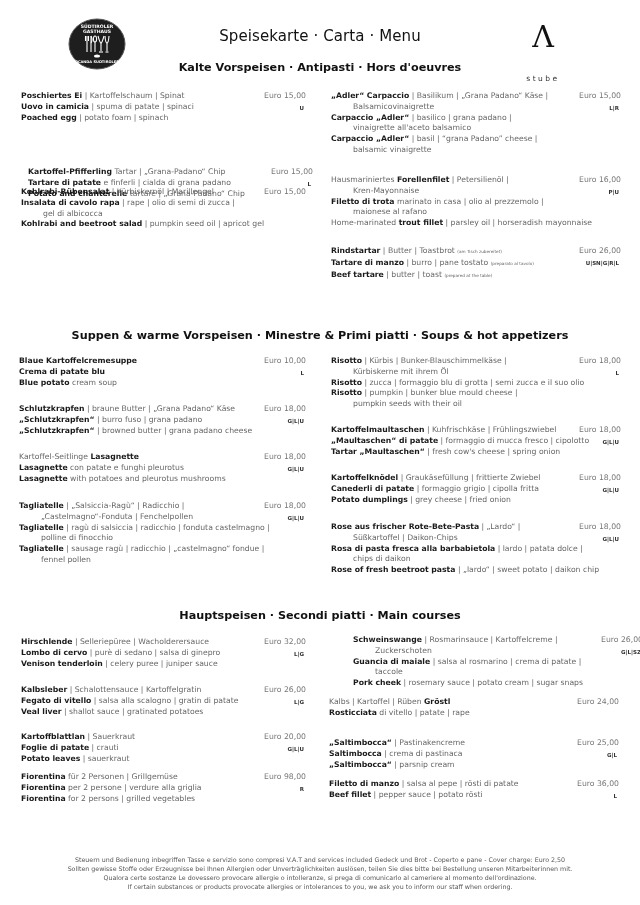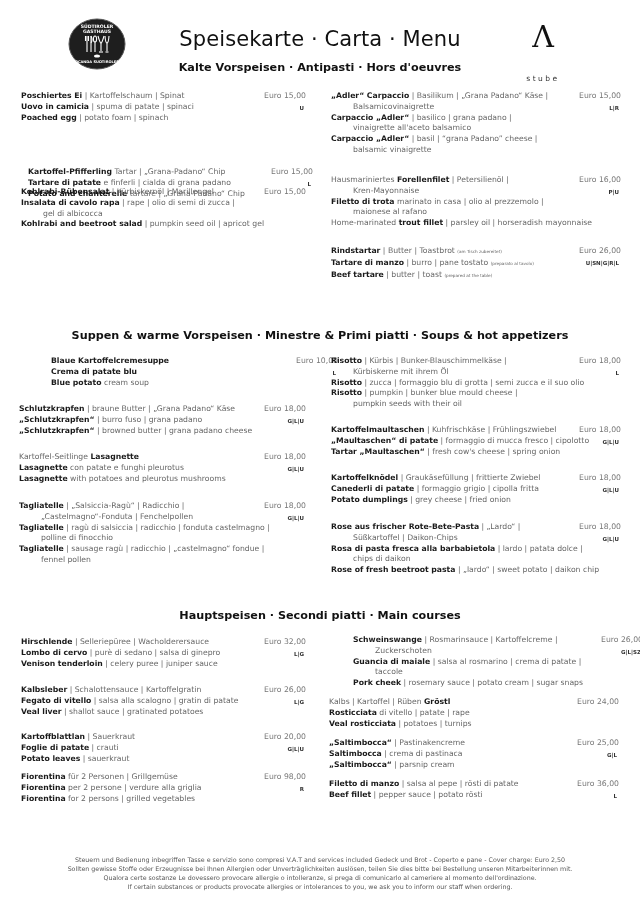--- a/index.html
+++ b/index.html
@@ -1,20 +1,20 @@
 <!DOCTYPE html>
 <html><head>
 <meta charset="utf-8">
 <style>
   html, body { margin:0; padding:0; background:#ffffff; }
   body { width:640px; height:905px; position:relative; overflow:hidden;
          font-family:"DejaVu Sans", sans-serif; color:#222; }
   .logo { position:absolute; left:68px; top:18px; width:58px; height:52px; }
   .title { position:absolute; left:0; right:0; top:27px; text-align:center;
-           font-size:21px; color:#111; letter-spacing:0.1px; }
+           font-size:15px; color:#111; letter-spacing:0.1px; }
   .stube { position:absolute; left:518px; top:22px; width:50px; text-align:center; }
   .stube .lam { font-family:"DejaVu Serif", serif; font-size:30px; line-height:30px; color:#111; }
   .stube .word { font-size:7.5px; letter-spacing:2.5px; color:#333; margin-top:22px; }
   .sec-title { position:absolute; left:0; right:0; text-align:center; font-size:11.2px; font-weight:bold; color:#111; }
   .dish { position:absolute; width:290px; font-size:7.7px; line-height:10.8px; color:#666; }
   .dish .ln { white-space:nowrap; }
   .dish .ln.ind { padding-left:22px; }
   .dish b { color:#1a1a1a; }
   .dish .price { position:absolute; right:0; top:0; color:#777; font-size:7.7px; }
   .dish .alg { position:absolute; right:2px; top:12px; font-size:5.5px; font-weight:bold; color:#333; }
@@ -99,21 +99,21 @@
       <span class="price">Euro 16,00</span>
       <span class="alg">P|U</span>
     </div>
     <div class="dish" style="left: 331px; width: 290px; top: 246px;">
       <div class="ln"><b>Rindstartar</b><span> | Butter | Toastbrot </span><span class="small">(am Tisch zubereitet)</span></div>
       <div class="ln"><b>Tartare di manzo</b><span> | burro | pane tostato </span><span class="small">(preparato al tavolo)</span></div>
       <div class="ln"><b>Beef tartare</b><span> | butter | toast </span><span class="small">(prepared at the table)</span></div>
       <span class="price">Euro 26,00</span>
       <span class="alg">U|SN|G|R|L</span>
     </div>
-    <div class="dish" style="left: 19px; width: 287px; top: 356px; margin-left: 32px;">
+    <div class="dish" style="left: 19px; width: 287px; top: 356px;">
       <div class="ln"><b>Blaue Kartoffelcremesuppe</b></div>
       <div class="ln"><b>Crema di patate blu</b></div>
       <div class="ln"><b>Blue potato</b><span> cream soup</span></div>
       <span class="price">Euro 10,00</span>
       <span class="alg">L</span>
     </div>
     <div class="dish" style="left: 19px; width: 287px; top: 404px;">
       <div class="ln"><b>Schlutzkrapfen</b><span> | braune Butter | „Grana Padano“ Käse</span></div>
       <div class="ln"><b>„Schlutzkrapfen“</b><span> | burro fuso | grana padano</span></div>
       <div class="ln"><b>„Schlutzkrapfen“</b><span> | browned butter | grana padano cheese</span></div>
@@ -202,21 +202,20 @@
       <div class="ln ind"><span>Zuckerschoten</span></div>
       <div class="ln"><b>Guancia di maiale</b><span> | salsa al rosmarino | crema di patate |</span></div>
       <div class="ln ind"><span>taccole</span></div>
       <div class="ln"><b>Pork cheek</b><span> | rosemary sauce | potato cream | sugar snaps</span></div>
       <span class="price">Euro 26,00</span>
       <span class="alg">G|L|SZ</span>
     </div>
     <div class="dish" style="left: 329px; width: 290px; top: 697px;">
       <div class="ln"><span>Kalbs | Kartoffel | Rüben </span><b>Gröstl</b></div>
       <div class="ln"><b>Rosticciata</b><span> di vitello | patate | rape</span></div>
-      <div class="ln"><b>Veal rosticciata</b><span> | potatoes | turnips</span></div>
       <span class="price">Euro 24,00</span>
     </div>
     <div class="dish" style="left: 329px; width: 290px; top: 738px;">
       <div class="ln"><b>„Saltimbocca“</b><span> | Pastinakencreme</span></div>
       <div class="ln"><b>Saltimbocca</b><span> | crema di pastinaca</span></div>
       <div class="ln"><b>„Saltimbocca“</b><span> | parsnip cream</span></div>
       <span class="price">Euro 25,00</span>
       <span class="alg">G|L</span>
     </div>
     <div class="dish" style="left: 329px; width: 290px; top: 779px;">

